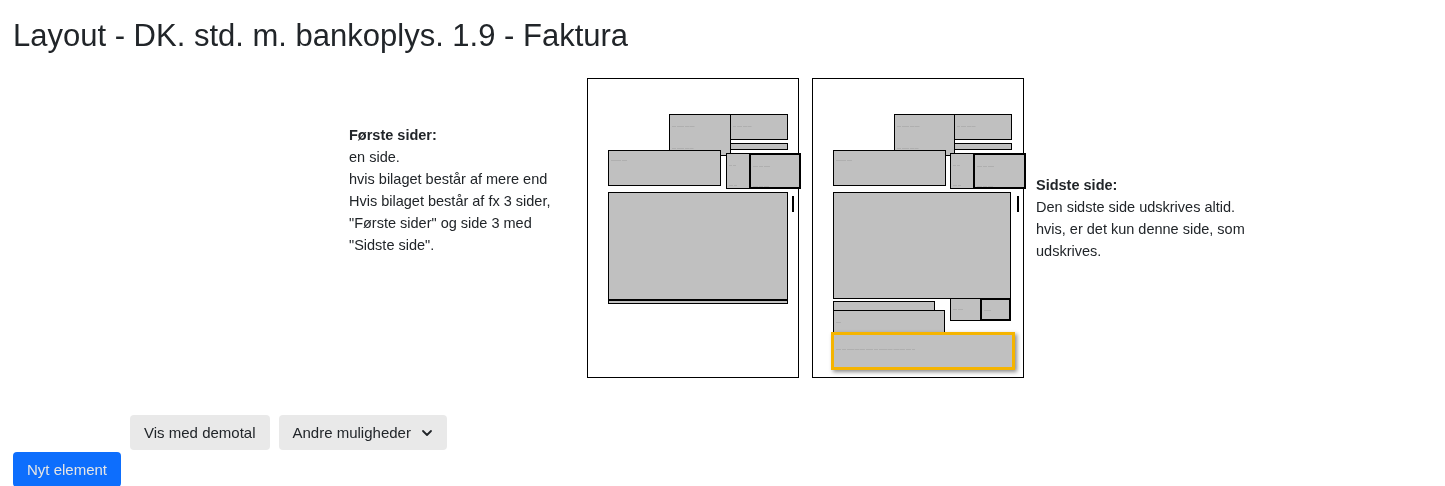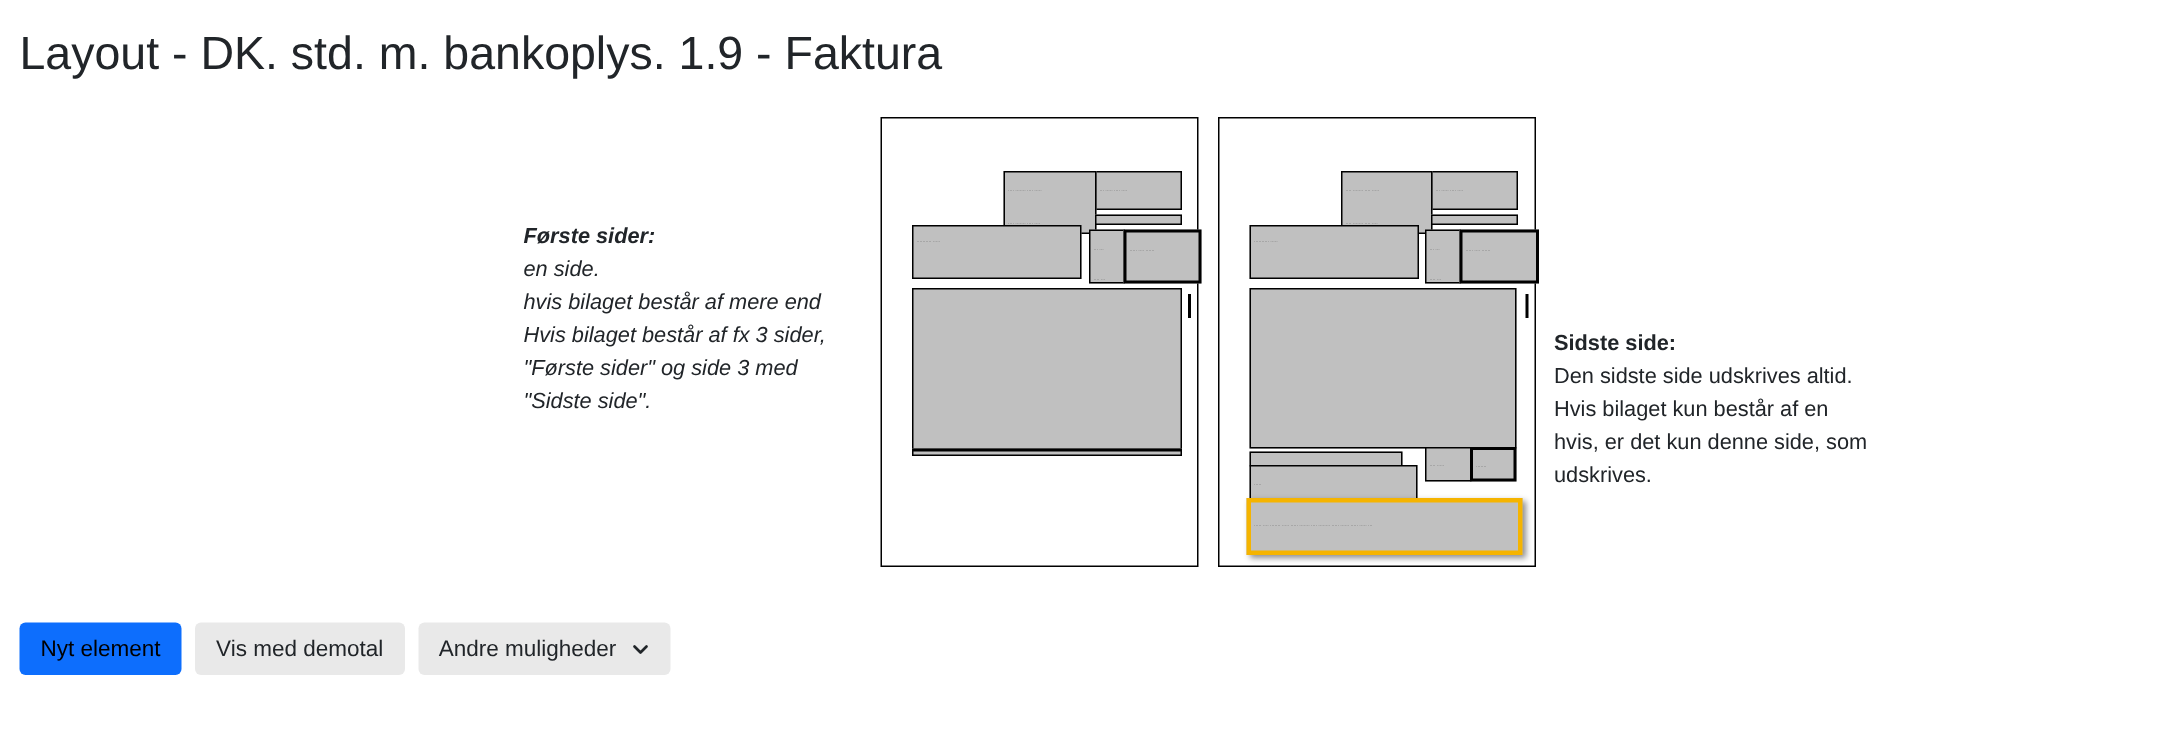--- a/index.html
+++ b/index.html
@@ -10,22 +10,22 @@
     .page-title {
       position: absolute; left: 13px; top: 16px; margin: 0;
       font-size: 31px; font-weight: 400; line-height: 40px; color: #212529;
       letter-spacing: 0;
     }
     .desc {
       position: absolute; font-size: 14.5px; line-height: 22px; color: #212529;
     }
     .desc .heading { font-weight: 700; display: block; }
     .desc .line { display: block; }
-    .desc-first { left: 349px; top: 147px; width: 230px; font-style: italic; }
-    .desc-last { left: 1036px; top: 174px; width: 240px; margin-top: 44px; }
+    .desc-first { left: 349px; top: 124px; width: 230px; }
+    .desc-last { left: 1036px; top: 174px; width: 240px; }
 
     .sheet {
       position: absolute; top: 78px; width: 212px; height: 300px;
       border: 1px solid #000; background: #fff; box-sizing: border-box;
     }
     .sheet-first { left: 587px; }
     .sheet-last { left: 812px; }
 
     .blk {
       position: absolute; background: #c0c0c0; border: 1px solid #000;
@@ -44,21 +44,21 @@
 
     .toolbar {
       position: absolute; left: 13px; top: 415px; display: flex; gap: 9px;
     }
     .btn {
       height: 35px; padding: 0 14px; border: none; border-radius: 4px;
       font-family: "Liberation Sans", sans-serif; font-size: 15px;
       display: inline-flex; align-items: center; cursor: pointer;
       box-sizing: border-box;
     }
-    .btn-primary { background: #0d6efd; color: #000000; }
+    .btn-primary { background: #0d6efd; color: #e5e5e5; margin-top: 37px; }
     .btn-secondary { background: #e9e9e9; color: #212529; }
     .chev { display: inline-block; margin-left: 10px; width: 12px; height: 12px; }
   </style>
 </head>
 <body>
 
 <h1 class="page-title">Layout - DK. std. m. bankoplys. 1.9 - Faktura</h1>
 
 <div class="desc desc-first">
   <span class="heading">Første sider:</span>
@@ -127,21 +127,20 @@
       <span class="tiny" style="top:11px;">·····</span>
     </div>
   <div class="blk selected" style="left:18px; top:253px; width:184px; height:38px;">
       <span class="tiny" style="top:14px;">····· ···· ······· ····· ····· ······· ···· ········ ····· ······ ····· ····· ···</span>
     </div>
 </div>
 
 <div class="desc desc-last">
   <span class="heading">Sidste side:</span>
   <span class="line">Den sidste side udskrives altid.</span>
-  <span class="line">Hvis bilaget kun består af en</span>
   <span class="line">hvis, er det kun denne side, som</span>
   <span class="line">udskrives.</span>
 </div>
 
 <div class="toolbar">
   <button class="btn btn-primary">Nyt element</button>
   <button class="btn btn-secondary">Vis med demotal</button>
   <button class="btn btn-secondary">
     <span>Andre muligheder</span>
     <svg class="chev" viewBox="0 0 12 12">

